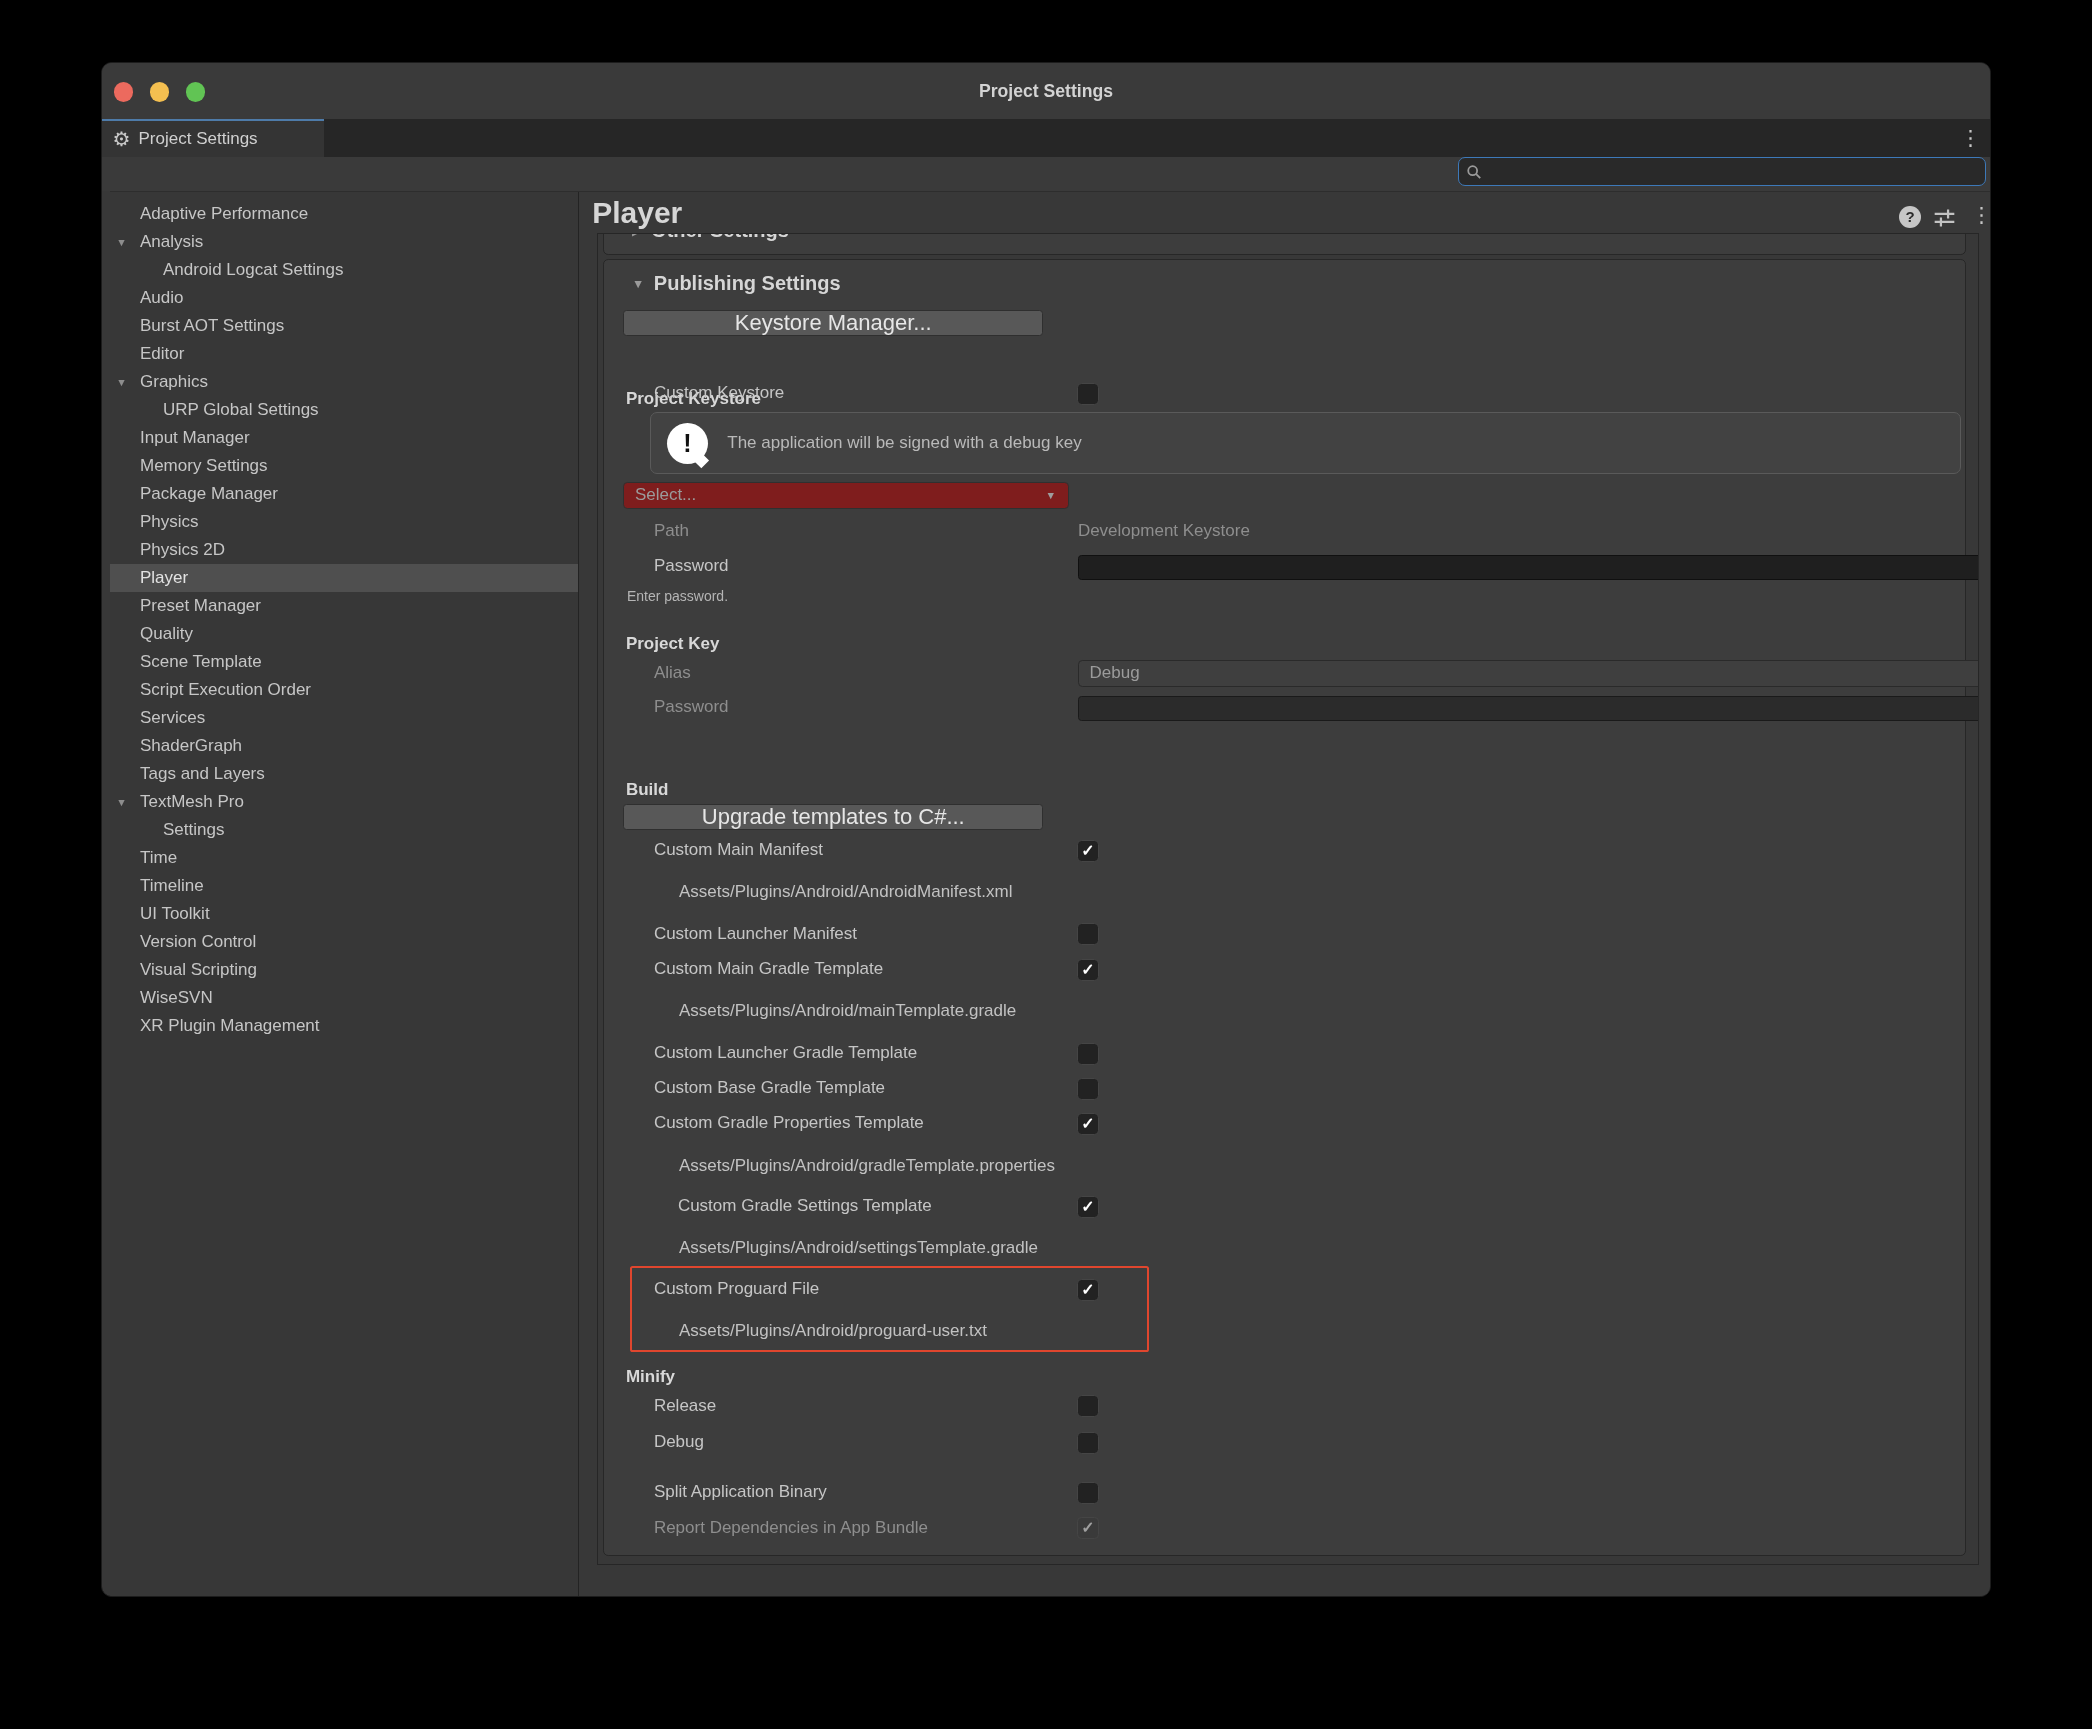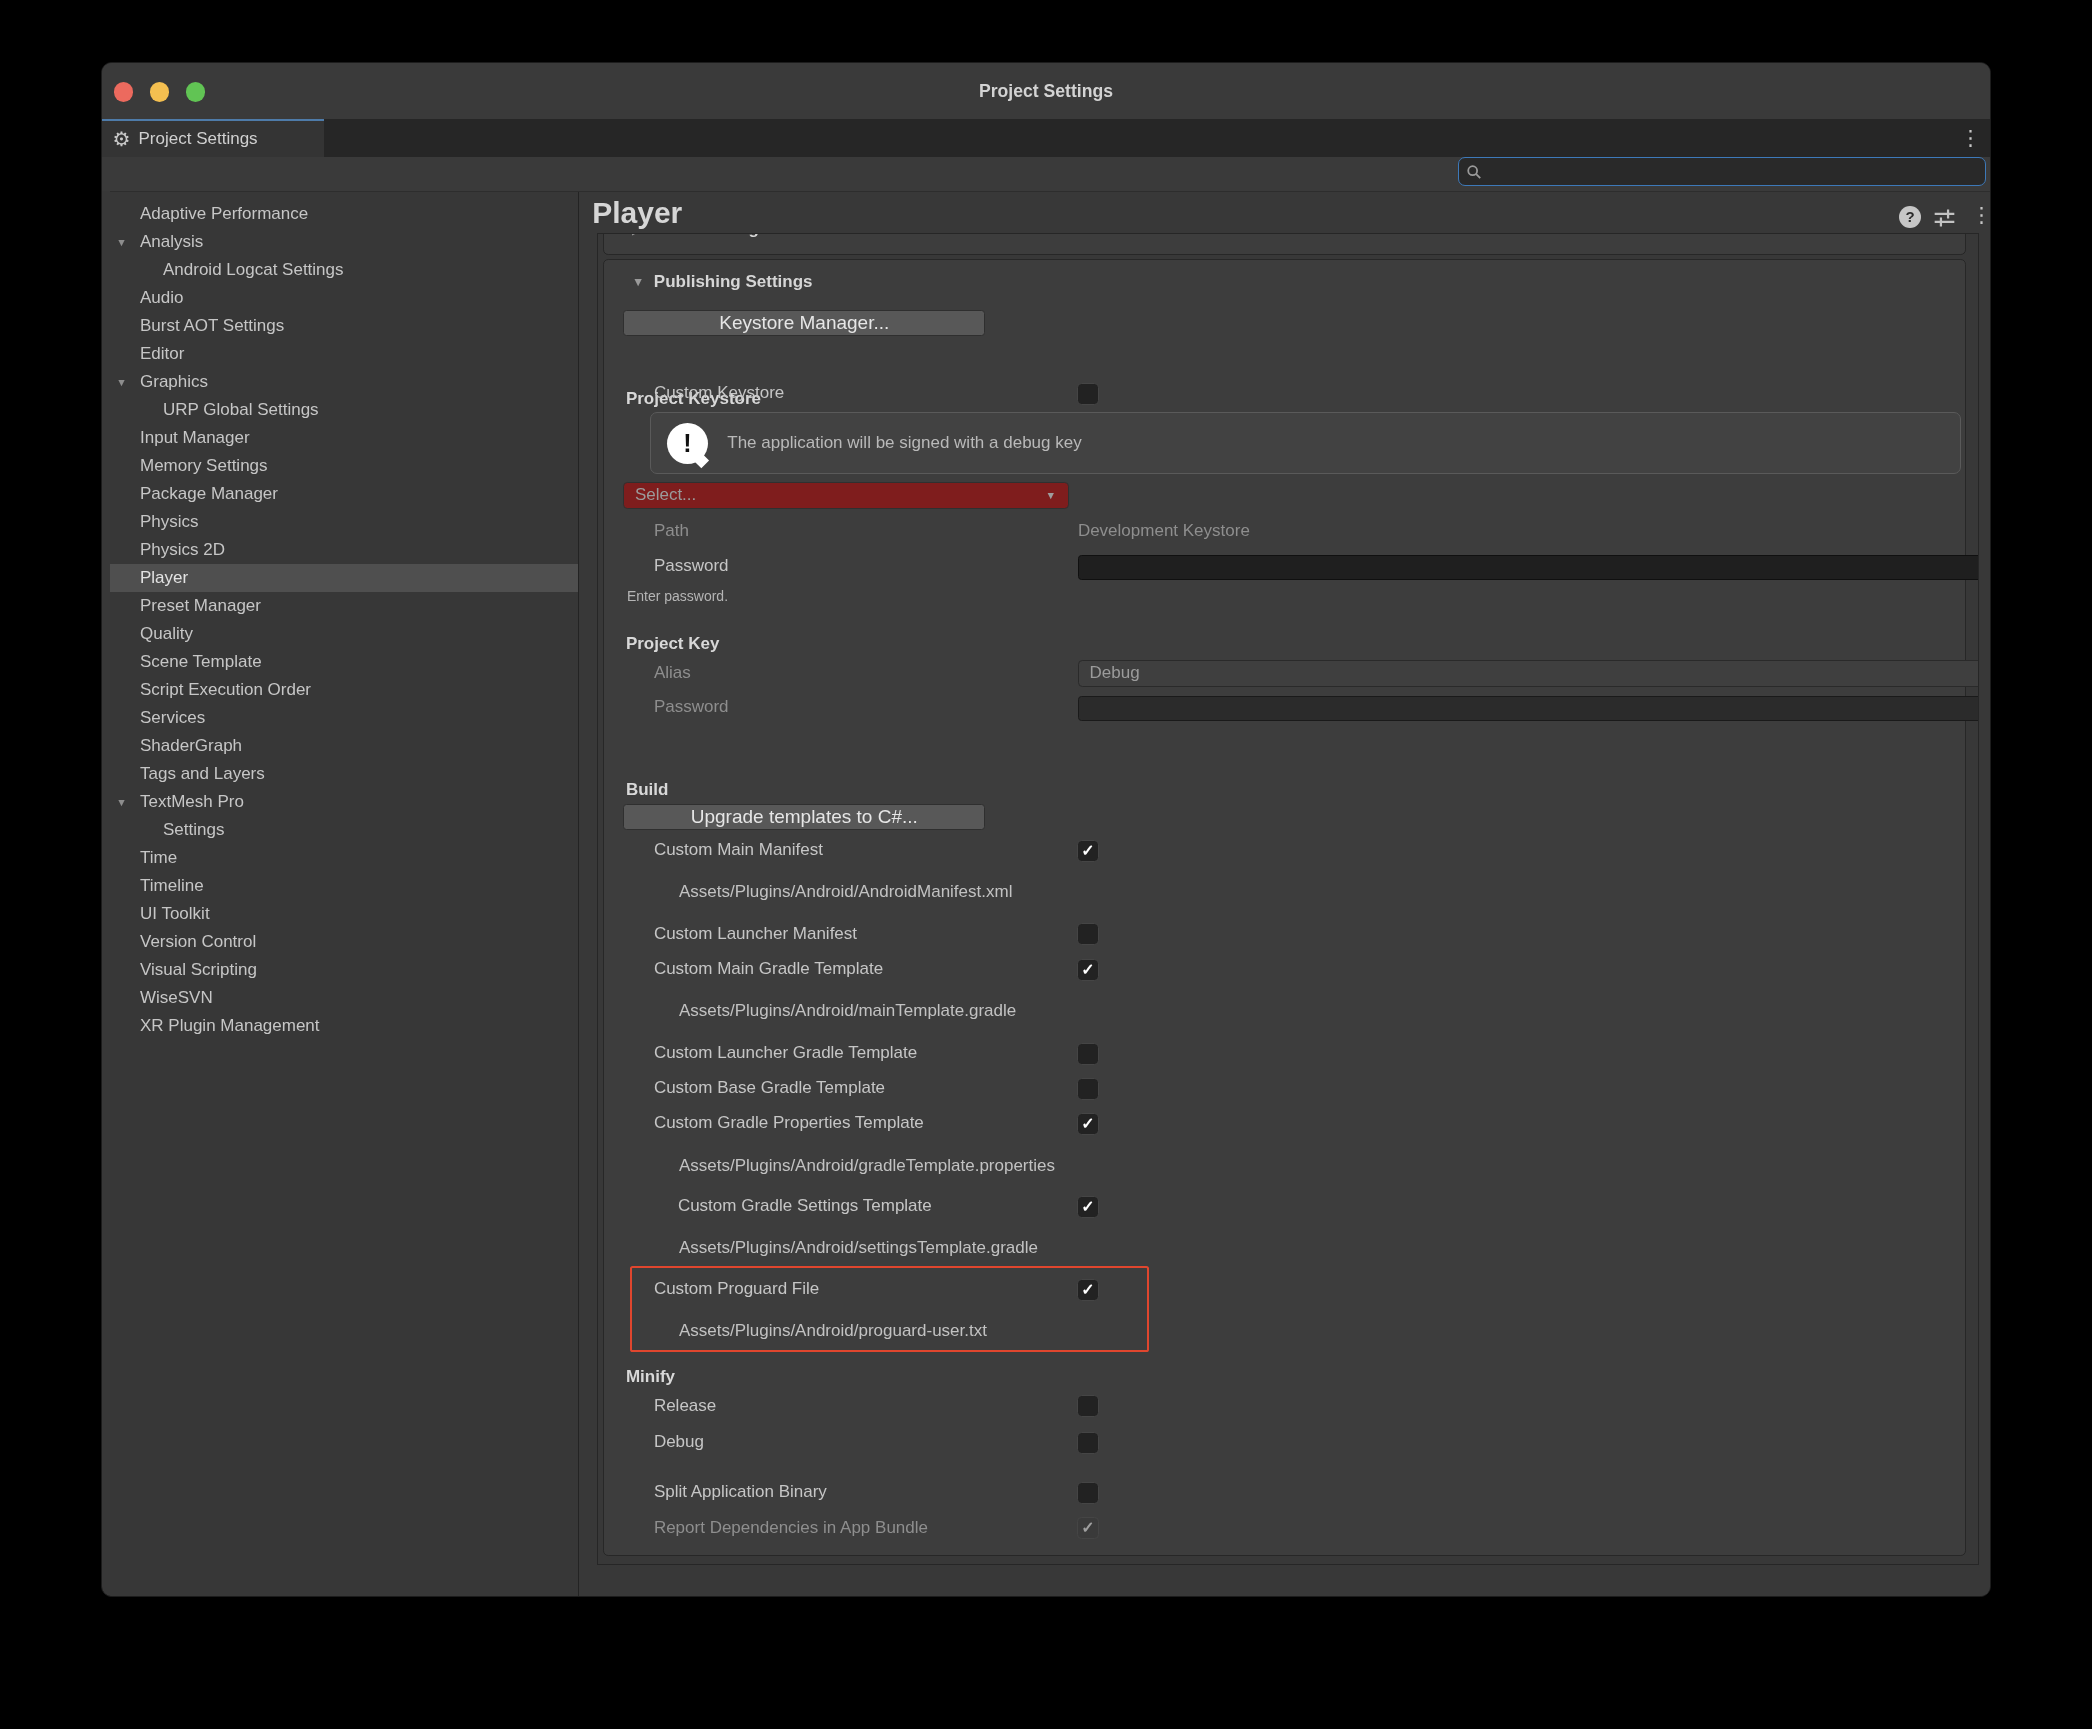--- a/index.html
+++ b/index.html
@@ -42,29 +42,29 @@
   #help-icon{left:1320px;width:22px;height:22px;border-radius:50%;background:#c6c6c6;color:#2b2b2b;
     font-size:15px;font-weight:bold;text-align:center;line-height:22px;}
   #preset-icon{left:1353px;top:13.2px;}
   #main-kebab{left:1392px;top:11.5px;}
 
   #viewport{position:absolute;left:17.6px;top:41px;width:1382px;height:1332px;
     border:1.8px solid #262626;overflow:hidden;background:#383838;}
   .secbox{position:absolute;left:5.3px;width:1363px;background:#3d3d3d;border:1.8px solid #272727;border-radius:5.3px;}
   .fold-hdr{position:absolute;left:28px;display:flex;align-items:center;gap:9.7px;}
   .fold-hdr .tri{font-size:12.4px;color:#9a9a9a;}
-  .fold-hdr .ftext{font-size:17px;font-weight:bold;color:#d6d6d6;}
+  .fold-hdr .ftext{font-size:20px;font-weight:bold;color:#d6d6d6;}
 
   
   .ghead{position:absolute;left:22px;height:26.5px;line-height:26.5px;font-size:17px;font-weight:bold;color:#d8d8d8;}
   .row{position:absolute;left:50px;height:26.5px;line-height:26.5px;font-size:17px;color:#c6c6c6;white-space:nowrap;}
   .row.dim, .dim{color:#8e8e8e;}
   .pathline{position:absolute;left:75px;height:26.5px;line-height:26.5px;font-size:17px;color:#c2c2c2;white-space:nowrap;}
-  .btn{position:absolute;left:19.4px;width:362px;height:25.6px;background:#585858;border:0.9px solid #2f2f2f;
-    border-radius:3.5px;color:#e6e6e6;font-size:19px;text-align:center;line-height:24px;}
+  .btn{position:absolute;left:19.4px;width:420px;height:25.6px;background:#585858;border:0.9px solid #2f2f2f;
+    border-radius:3.5px;color:#e6e6e6;font-size:22px;text-align:center;line-height:24px;}
   .cb{position:absolute;left:473px;width:22px;height:22px;background:#222;border:1.8px solid #454545;
     border-radius:4.4px;display:flex;align-items:center;justify-content:center;}
   .cb .tick{display:none;color:#fff;font-size:16px;font-weight:bold;line-height:1;}
   .cb[data-checked="true"] .tick{display:block;}
   .cb[data-disabled="true"]{background:#3a3a3a;}
   .cb[data-disabled="true"] .tick{color:#9f9f9f;}
   .input{position:absolute;left:474px;width:1315px;height:25px;border-radius:3.5px;}
   .pw1{background:#1f1f1f;border:1.8px solid #101010;}
   .pw2{background:#2b2b2b;border:1.8px solid #1a1a1a;}
   .dropdown{position:absolute;height:26.5px;border-radius:4.4px;display:flex;align-items:center;

